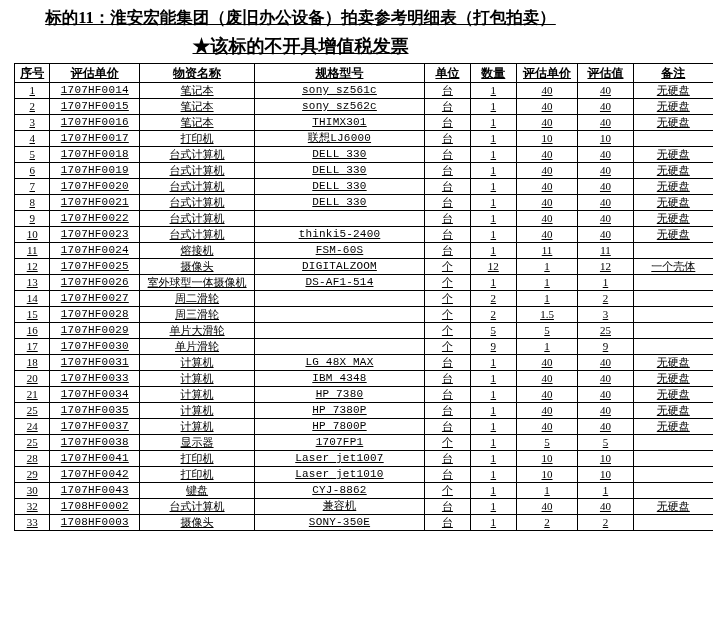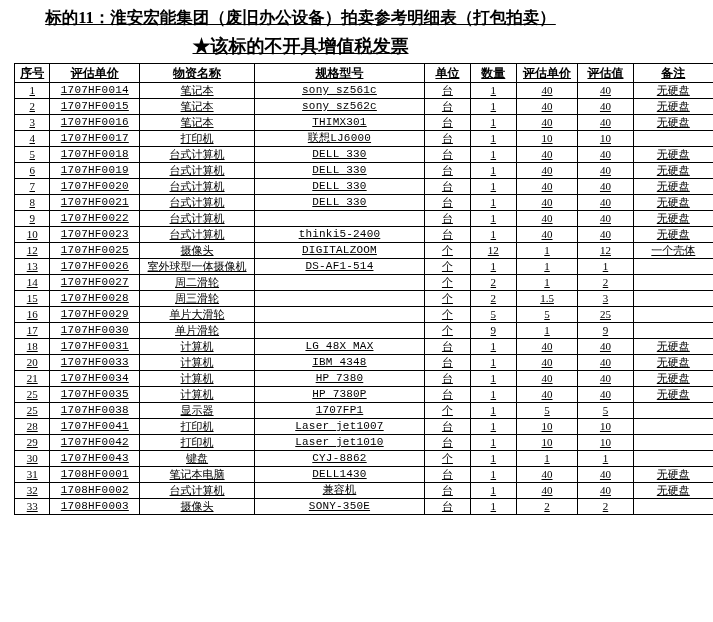--- a/index.html
+++ b/index.html
@@ -223,20 +223,31 @@
           <td class="mono">1707HF0023</td>
           <td class="cn">台式计算机</td>
           <td class="mono">thinki5-2400</td>
           <td class="cn">台</td>
           <td class="num">1</td>
           <td class="num">40</td>
           <td class="num">40</td>
           <td class="cn">无硬盘</td>
         </tr>
         <tr>
+          <td class="num">11</td>
+          <td class="mono">1707HF0024</td>
+          <td class="cn">熔接机</td>
+          <td class="mono">FSM-60S</td>
+          <td class="cn">台</td>
+          <td class="num">1</td>
+          <td class="num">11</td>
+          <td class="num">11</td>
+          <td class="cn"></td>
+        </tr>
+        <tr>
           <td class="num">12</td>
           <td class="mono">1707HF0025</td>
           <td class="cn">摄像头</td>
           <td class="mono">DIGITALZOOM</td>
           <td class="cn">个</td>
           <td class="num">12</td>
           <td class="num">1</td>
           <td class="num">12</td>
           <td class="cn">一个壳体</td>
         </tr>
@@ -333,20 +344,31 @@
           <td class="mono">1707HF0035</td>
           <td class="cn">计算机</td>
           <td class="mono">HP 7380P</td>
           <td class="cn">台</td>
           <td class="num">1</td>
           <td class="num">40</td>
           <td class="num">40</td>
           <td class="cn">无硬盘</td>
         </tr>
         <tr>
+          <td class="num">24</td>
+          <td class="mono">1707HF0037</td>
+          <td class="cn">计算机</td>
+          <td class="mono">HP 7800P</td>
+          <td class="cn">台</td>
+          <td class="num">1</td>
+          <td class="num">40</td>
+          <td class="num">40</td>
+          <td class="cn">无硬盘</td>
+        </tr>
+        <tr>
           <td class="num">25</td>
           <td class="mono">1707HF0038</td>
           <td class="cn">显示器</td>
           <td class="mono">1707FP1</td>
           <td class="cn">个</td>
           <td class="num">1</td>
           <td class="num">5</td>
           <td class="num">5</td>
           <td class="cn"></td>
         </tr>
@@ -375,31 +397,20 @@
         <tr>
           <td class="num">30</td>
           <td class="mono">1707HF0043</td>
           <td class="cn">键盘</td>
           <td class="mono">CYJ-8862</td>
           <td class="cn">个</td>
           <td class="num">1</td>
           <td class="num">1</td>
           <td class="num">1</td>
           <td class="cn"></td>
-        </tr>
-        <tr>
-          <td class="num">31</td>
-          <td class="mono">1708HF0001</td>
-          <td class="cn">笔记本电脑</td>
-          <td class="mono">DELL1430</td>
-          <td class="cn">台</td>
-          <td class="num">1</td>
-          <td class="num">40</td>
-          <td class="num">40</td>
-          <td class="cn">无硬盘</td>
         </tr>
         <tr>
           <td class="num">32</td>
           <td class="mono">1708HF0002</td>
           <td class="cn">台式计算机</td>
           <td class="mono">兼容机</td>
           <td class="cn">台</td>
           <td class="num">1</td>
           <td class="num">40</td>
           <td class="num">40</td>

